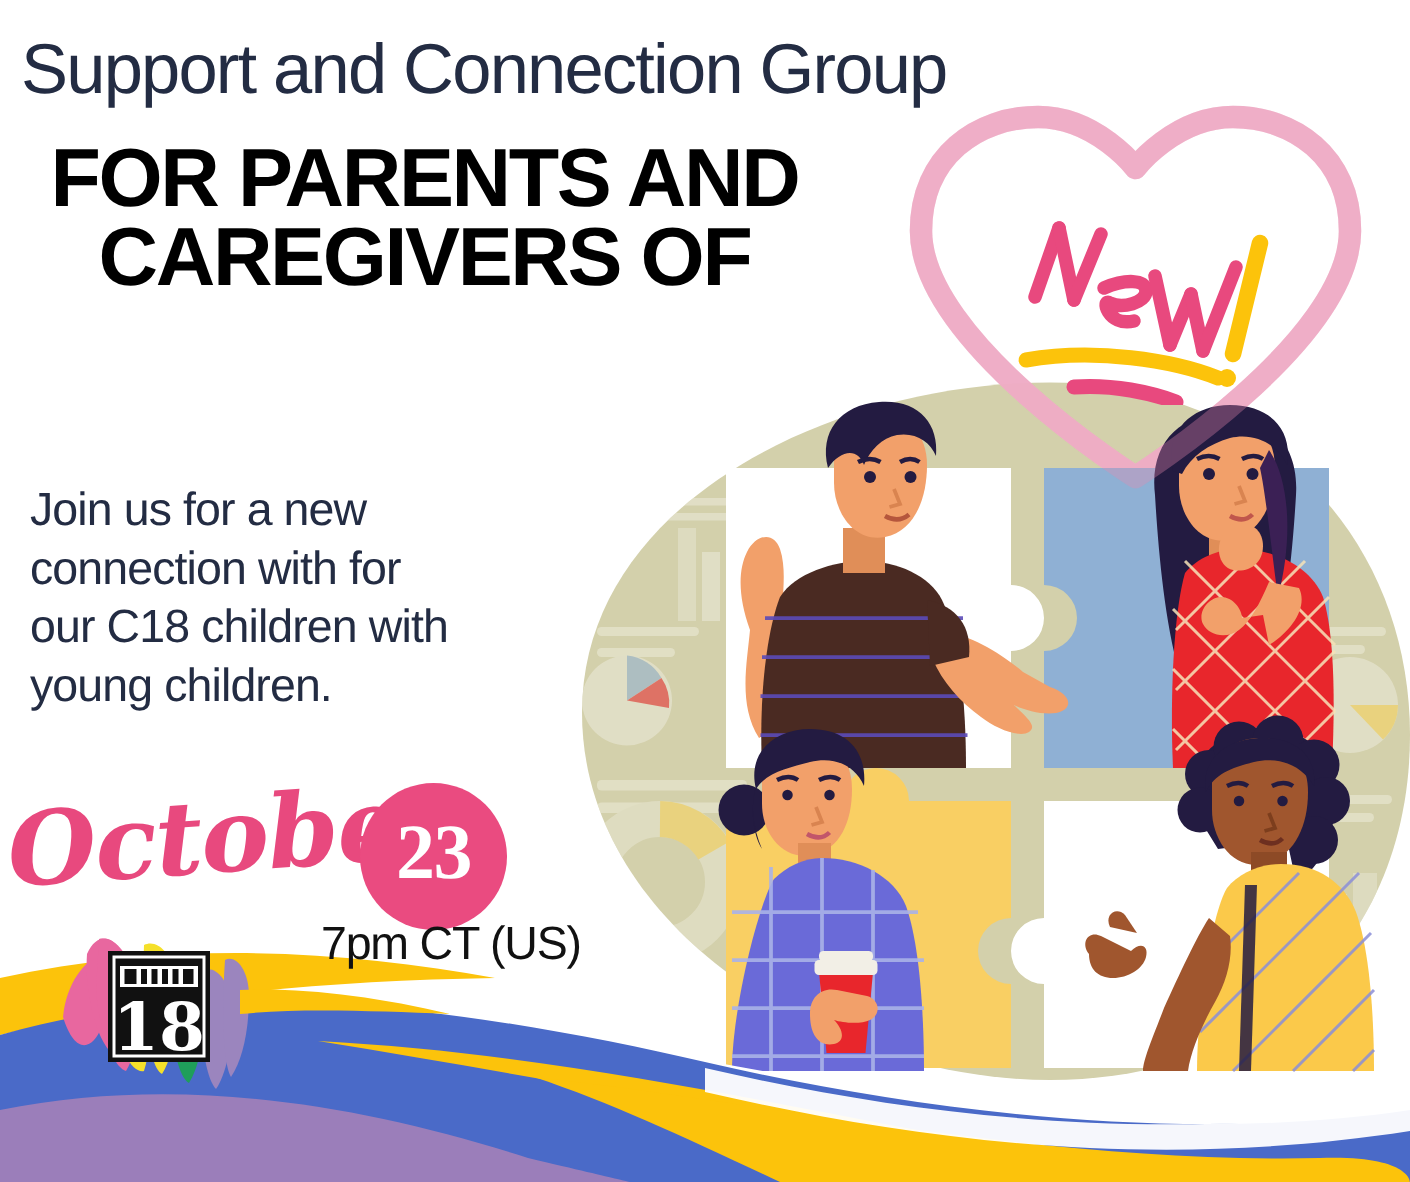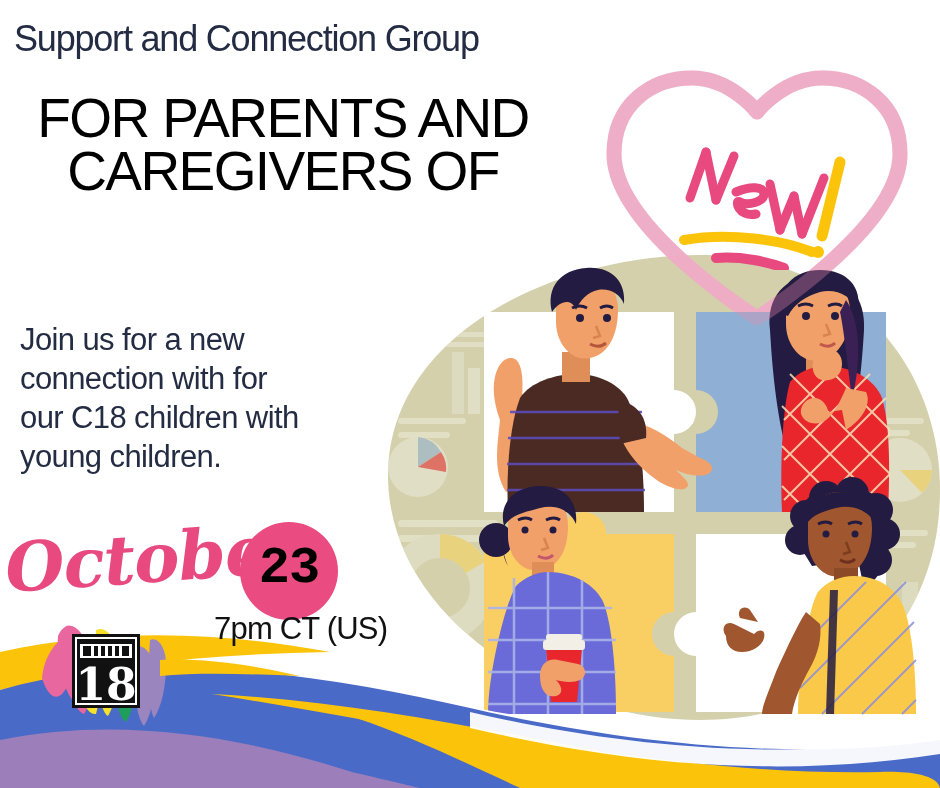--- a/index.html
+++ b/index.html
@@ -12,28 +12,28 @@
     background:#ffffff;
     overflow:hidden;
   }
 
   
   #art-svg { position:absolute; left:0; top:0; width:940px; height:788px; }
 
   
   #eyebrow {
     position:absolute; left:14px; top:18px;
-    font-size:36px; font-weight:400; letter-spacing:-1.2px;
+    font-size:47px; font-weight:400; letter-spacing:-1.2px;
     color:#232c43; white-space:nowrap;
     font-family:"Liberation Sans", sans-serif;
   }
   #headline {
     position:absolute; left:18px; top:92px; width:530px;
     text-align:center;
-    font-size:55px; font-weight:normal; line-height:0.97;
+    font-size:55px; font-weight:bold; line-height:0.97;
     letter-spacing:-1.6px; color:#000000;
     font-family:"Liberation Sans", sans-serif;
   }
   #headline span { display:block; }
   #blurb {
     position:absolute; left:20px; top:320px; width:350px;
     text-align:left;
     font-size:31px; font-weight:400; line-height:1.26;
     letter-spacing:-0.6px; color:#232c43;
     font-family:"Liberation Sans", sans-serif;
@@ -50,23 +50,23 @@
     transform:rotate(-4deg);
     transform-origin:left bottom;
   }
   #day-badge {
     position:absolute; left:240px; top:522px;
     width:98px; height:98px; border-radius:50%;
     background:#ea4b80;
     display:flex; align-items:center; justify-content:center;
   }
   #day-badge-num {
-    color:#000000; font-size:52px; font-weight:bold;
+    color:#ffffff; font-size:52px; font-weight:bold;
     letter-spacing:-1px; line-height:1;
-    font-family:Liberation Mono, monospace;
+    font-family:Liberation Serif, serif;
     transform:translateY(-2px);
   }
   #time {
     position:absolute; left:214px; top:611px;
     font-size:31px; color:#111111; letter-spacing:-0.8px;
     font-family:"Liberation Sans", sans-serif;
     white-space:nowrap;
   }
 
   

